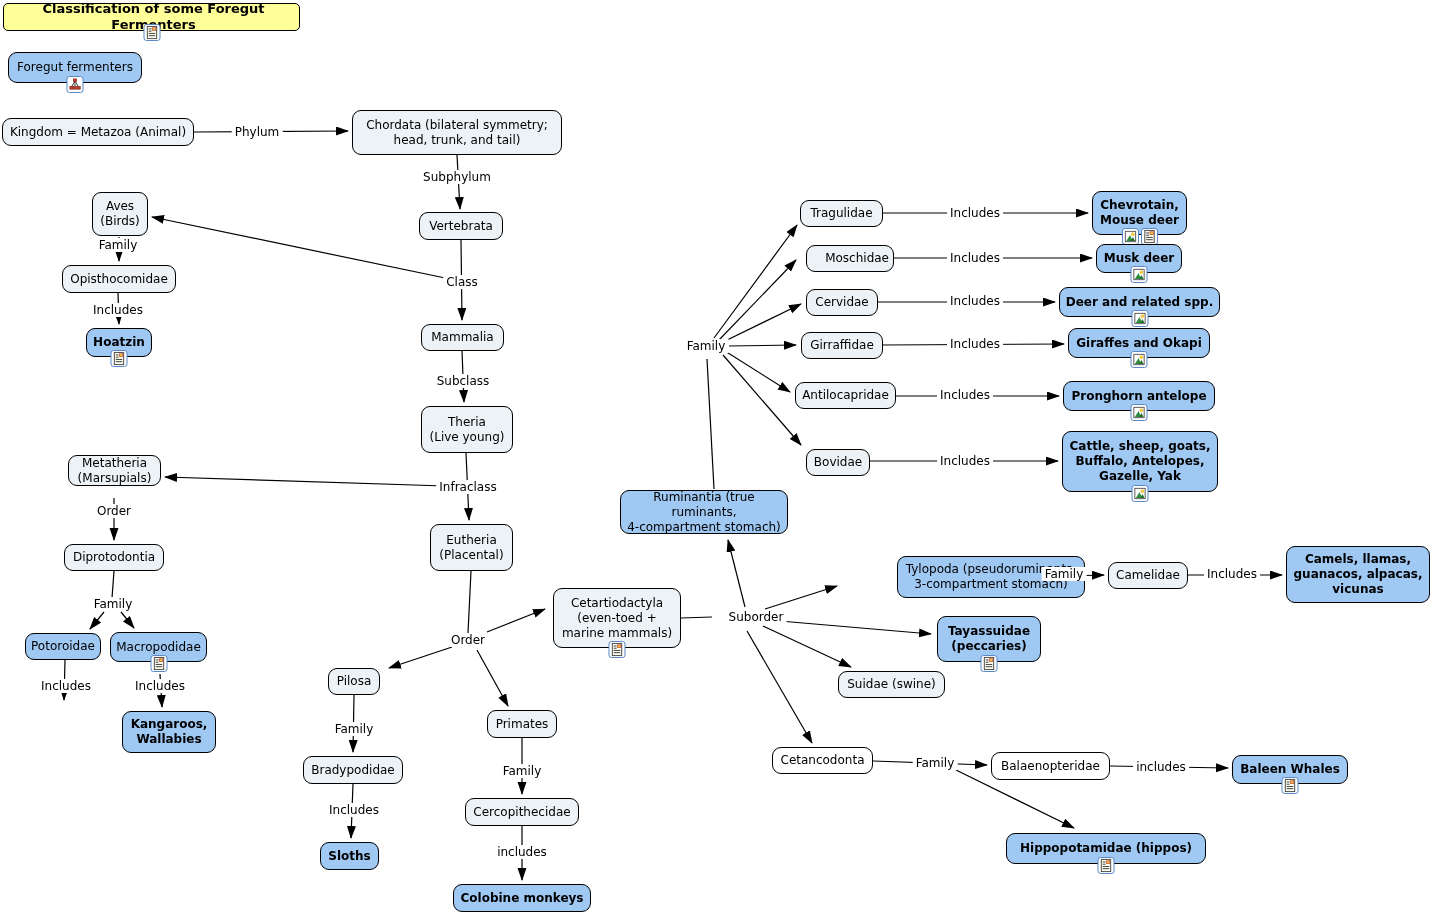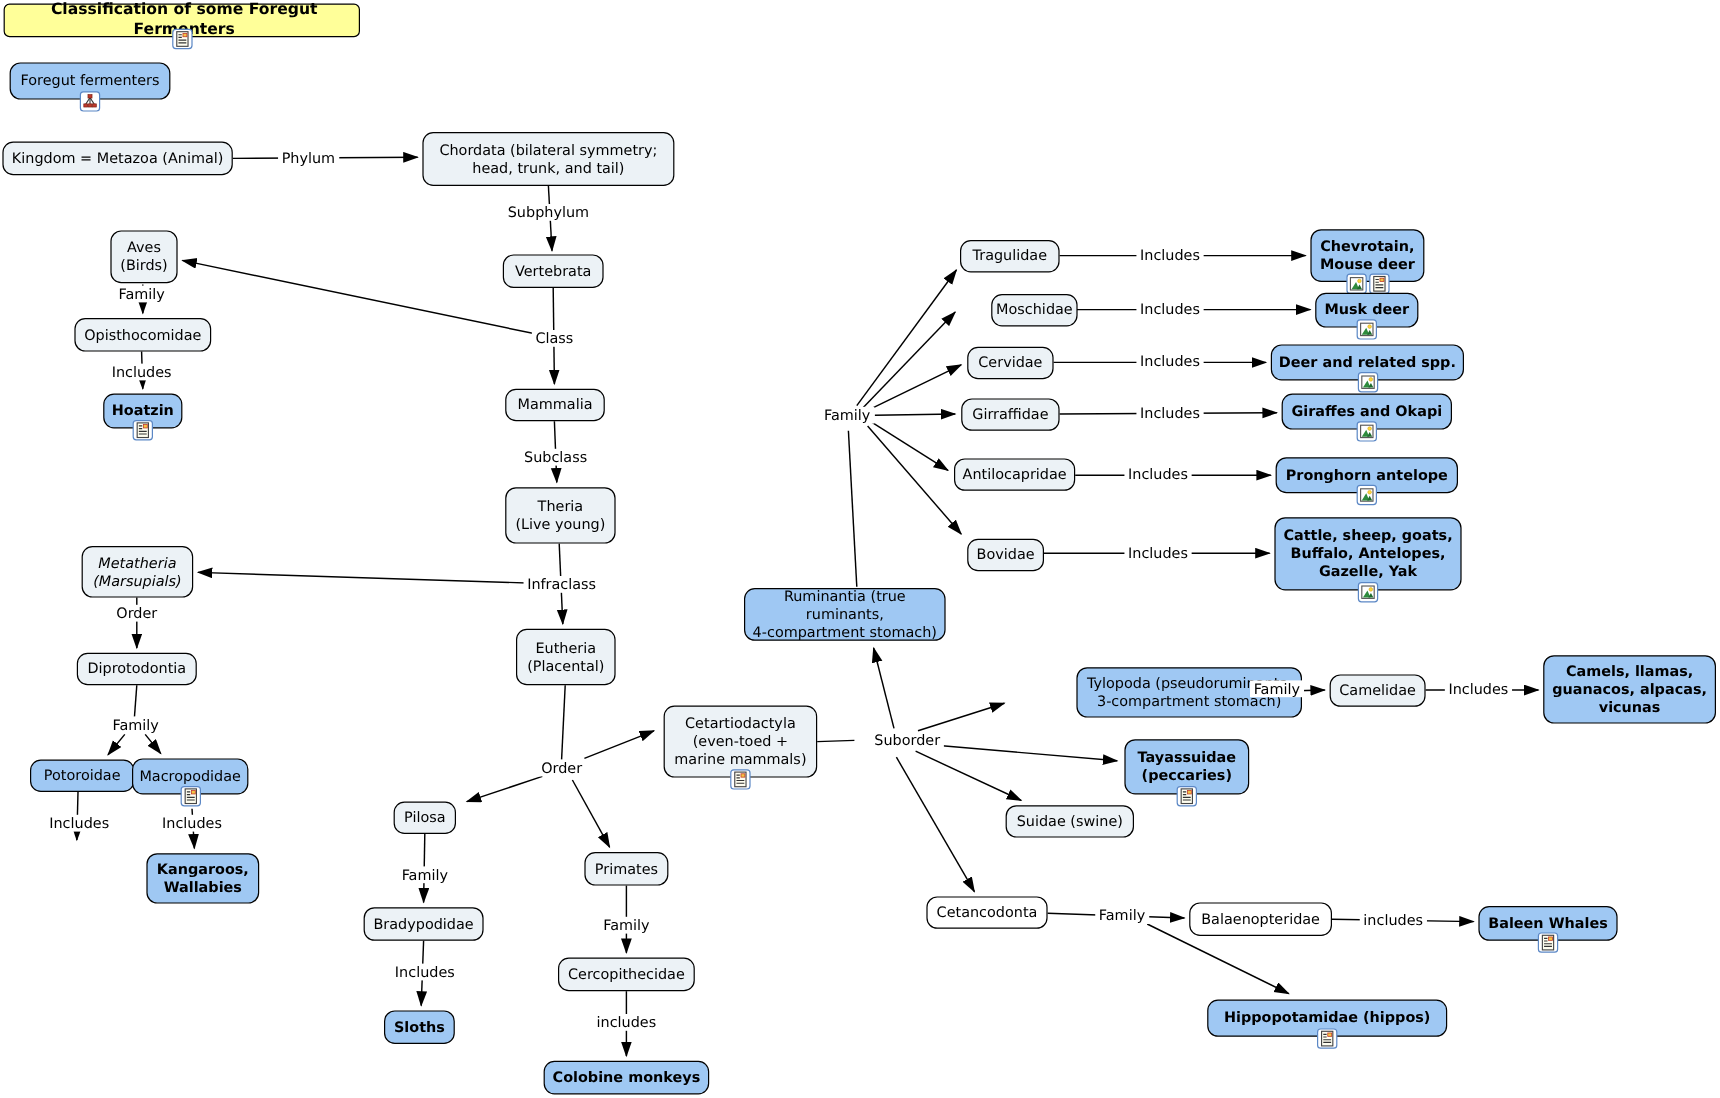--- a/index.html
+++ b/index.html
@@ -149,28 +149,28 @@
             <rect x="3" y="1.5" width="10" height="13" fill="#fffef0" stroke="#444" stroke-width="1"></rect>
             <rect x="8.5" y="3" width="3.5" height="3" fill="#f4c542" stroke="#c0392b" stroke-width="0.7"></rect>
             <line x1="4.5" y1="4.2" x2="7.5" y2="4.2" stroke="#333"></line>
             <line x1="4.5" y1="6.6" x2="7.5" y2="6.6" stroke="#333"></line>
             <line x1="4.5" y1="9" x2="11.5" y2="9" stroke="#333"></line>
             <line x1="4.5" y1="11.4" x2="11.5" y2="11.4" stroke="#333"></line>
           </svg>
         </span>
       </div>
     </div>
-    <div class="node style-light" style="left: 68px; top: 455px; width: 93px; height: 43px; font-style: italic;">
+    <div class="node style-light" style="left: 68px; top: 455px; width: 93px; height: 31px;">
       <span class="lbl">Metatheria
 (Marsupials)</span>
     </div>
     <div class="node style-light" style="left: 64px; top: 544px; width: 100px; height: 27px;">
       <span class="lbl">Diprotodontia</span>
     </div>
-    <div class="node style-blue" style="left: 25px; top: 633px; width: 87px; height: 27px;">
+    <div class="node style-blue" style="left: 25px; top: 633px; width: 76px; height: 27px;">
       <span class="lbl">Potoroidae</span>
     </div>
     <div class="node style-blue" style="left: 110px; top: 632px; width: 97px; height: 30px;">
       <span class="lbl">Macropodidae</span>
       <div class="icons">
         <span class="res-icon">
           <svg viewBox="0 0 16 16" xmlns="http://www.w3.org/2000/svg">
             <rect x="3" y="1.5" width="10" height="13" fill="#fffef0" stroke="#444" stroke-width="1"></rect>
             <rect x="8.5" y="3" width="3.5" height="3" fill="#f4c542" stroke="#c0392b" stroke-width="0.7"></rect>
             <line x1="4.5" y1="4.2" x2="7.5" y2="4.2" stroke="#333"></line>
@@ -220,21 +220,21 @@
         </span>
       </div>
     </div>
     <div class="node style-blue" style="left: 620px; top: 490px; width: 168px; height: 44px;">
       <span class="lbl">Ruminantia (true ruminants,
 4-compartment stomach)</span>
     </div>
     <div class="node style-light" style="left: 800px; top: 200px; width: 83px; height: 27px;">
       <span class="lbl">Tragulidae</span>
     </div>
-    <div class="node style-light" style="left: 826px; top: 245px; width: 72px; height: 27px;">
+    <div class="node style-light" style="left: 806px; top: 245px; width: 88px; height: 27px; justify-content: flex-end;">
       <span class="lbl">Moschidae</span>
     </div>
     <div class="node style-light" style="left: 806px; top: 289px; width: 72px; height: 27px;">
       <span class="lbl">Cervidae</span>
     </div>
     <div class="node style-light" style="left: 801px; top: 332px; width: 82px; height: 27px;">
       <span class="lbl">Girraffidae</span>
     </div>
     <div class="node style-light" style="left: 795px; top: 382px; width: 101px; height: 27px;">
       <span class="lbl">Antilocapridae</span>

